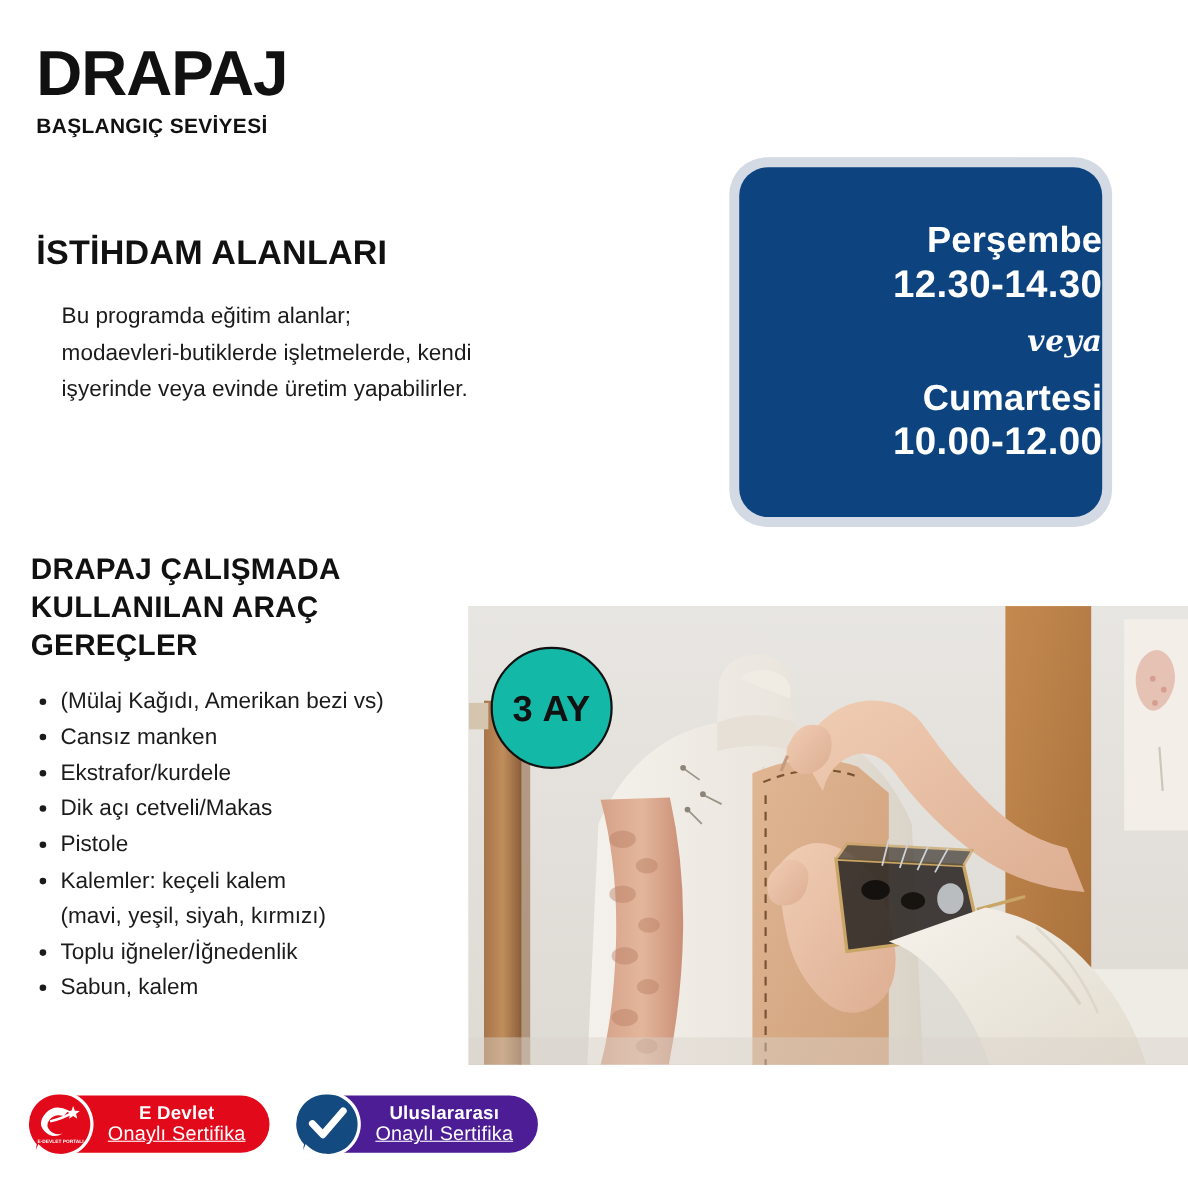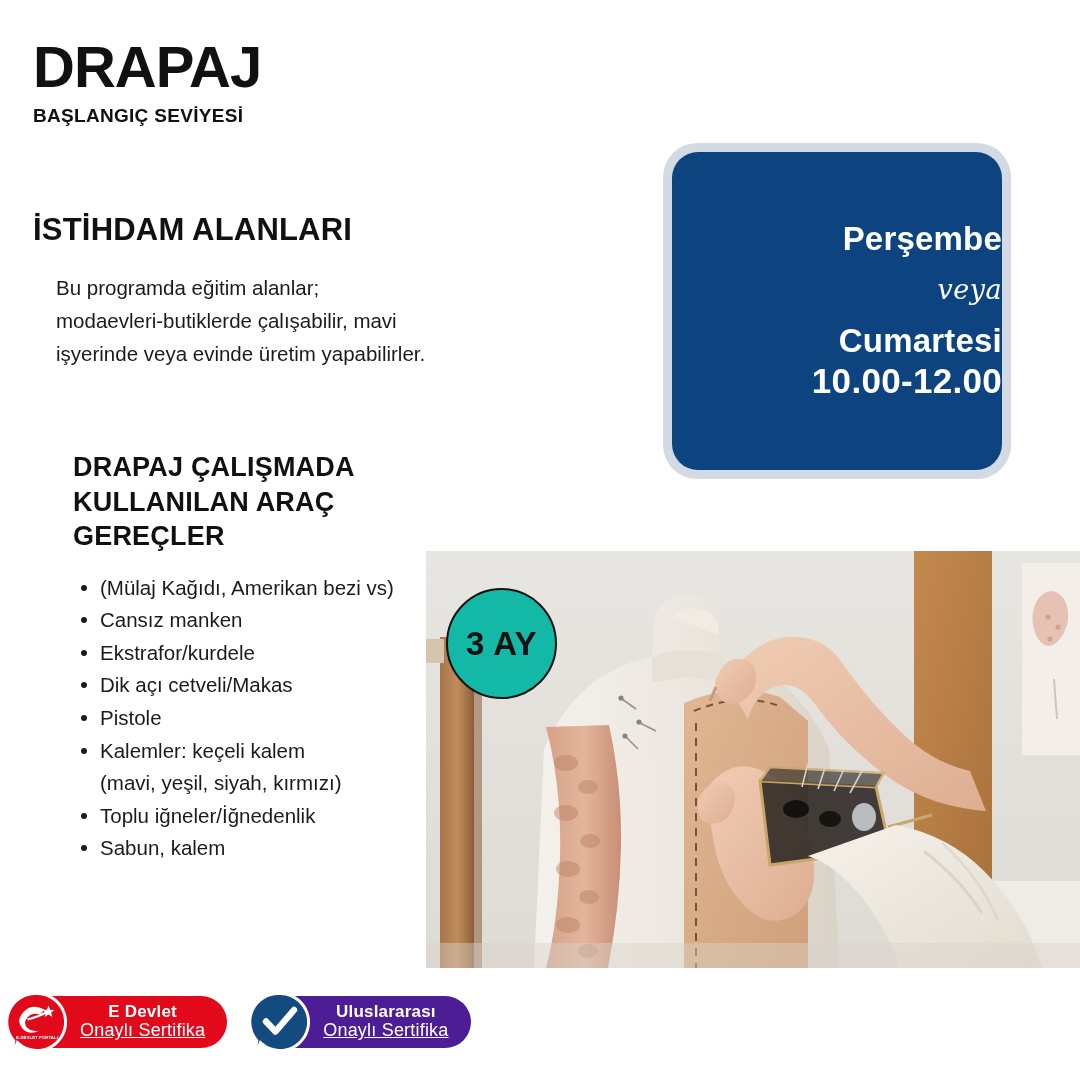--- a/index.html
+++ b/index.html
@@ -45,21 +45,21 @@
     margin-top:22px;
     font-size:20.5px;
     color:#1b1b1b;
     line-height:1.62;
     font-weight:400;
     margin-left:23px;
   }
   .sec-body p { white-space:nowrap; }
 
   
-  .section-2 { position:absolute; left:28px; top:450px; width:420px;margin-left:45px; }
+  .section-2 { position:absolute; left:28px; top:500px; width:420px; }
   .sec2-heading {
     font-size:27px;
     font-weight:bold;
     letter-spacing:0.2px;
     color:#111111;
     line-height:1.28;
   }
   .tool-list {
     margin-top:18px;
     list-style:none;
@@ -113,21 +113,21 @@
   .sched-time {
     font-size:35px;
     font-weight:bold;
     letter-spacing:0.3px;
     line-height:1.2;
   }
   .sched-or {
     font-family:"DejaVu Serif", serif;
     font-style:italic;
     font-size:27px;
-    font-weight:400;
+    font-weight:700;
     margin:15px 0 17px 12px;
     letter-spacing:0.5px;
   }
 
   
   .photo {
     position:absolute;
     left:426px; top:551px;
     width:654px; height:417px;
     overflow:hidden;
@@ -147,21 +147,21 @@
     justify-content:center;
     font-size:33px;
     font-weight:bold;
     color:#111111;
     letter-spacing:0.5px;
   }
 
   
   .badges {
     position:absolute;
-    left:8px; top:996px;
+    left:26px; top:996px;
     display:flex;
     align-items:center;
     gap:24px;
   }
   .badge {
     position:relative;
     height:52px;
     display:flex;
     align-items:center;
     border-radius:26px;
@@ -185,21 +185,21 @@
 
   <div class="title-block">
     <div class="main-title">DRAPAJ</div>
     <div class="sub-title">BAŞLANGIÇ SEVİYESİ</div>
   </div>
 
   <div class="section-1">
     <div class="sec-heading">İSTİHDAM ALANLARI</div>
     <div class="sec-body">
       <p>Bu programda eğitim alanlar;</p>
-      <p>modaevleri-butiklerde çalışabilir, mavi</p>
+      <p>modaevleri-butiklerde işletmelerde, kendi</p>
       <p>işyerinde veya evinde üretim yapabilirler.</p>
     </div>
   </div>
 
   <div class="section-2">
     <div class="sec2-heading">DRAPAJ ÇALIŞMADA KULLANILAN ARAÇ GEREÇLER</div>
     <ul class="tool-list">
       <li>
         <span class="cont">(Mülaj Kağıdı, Amerikan bezi vs)</span>
       </li>
@@ -224,20 +224,21 @@
       </li>
       <li>
         <span>Sabun, kalem</span>
       </li>
     </ul>
   </div>
 
   <div class="schedule-wrap">
     <div class="schedule-box">
       <div class="sched-day">Perşembe</div>
+      <div class="sched-time">12.30-14.30</div>
       <div class="sched-or">veya</div>
       <div class="sched-day">Cumartesi</div>
       <div class="sched-time">10.00-12.00</div>
     </div>
   </div>
 
   <div class="photo">
     <svg class="photo-svg" viewBox="0 0 654 417" preserveAspectRatio="xMidYMid slice">
       <defs>
         <linearGradient id="wall" x1="0" y1="0" x2="0" y2="1">

